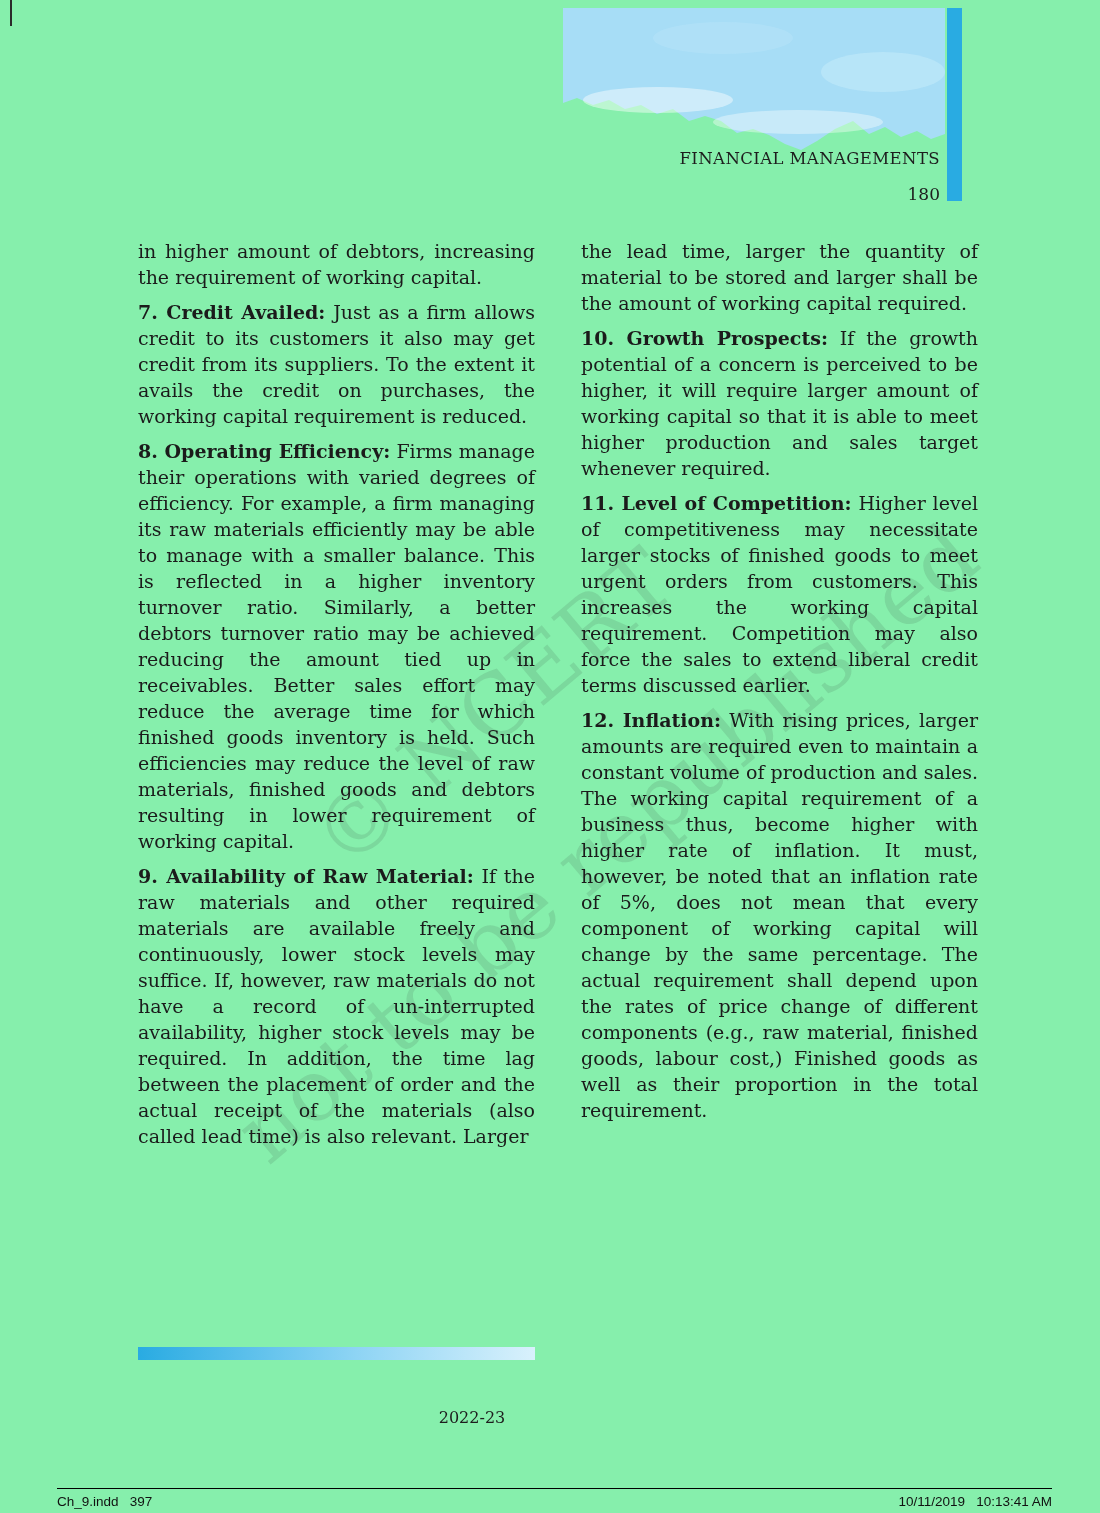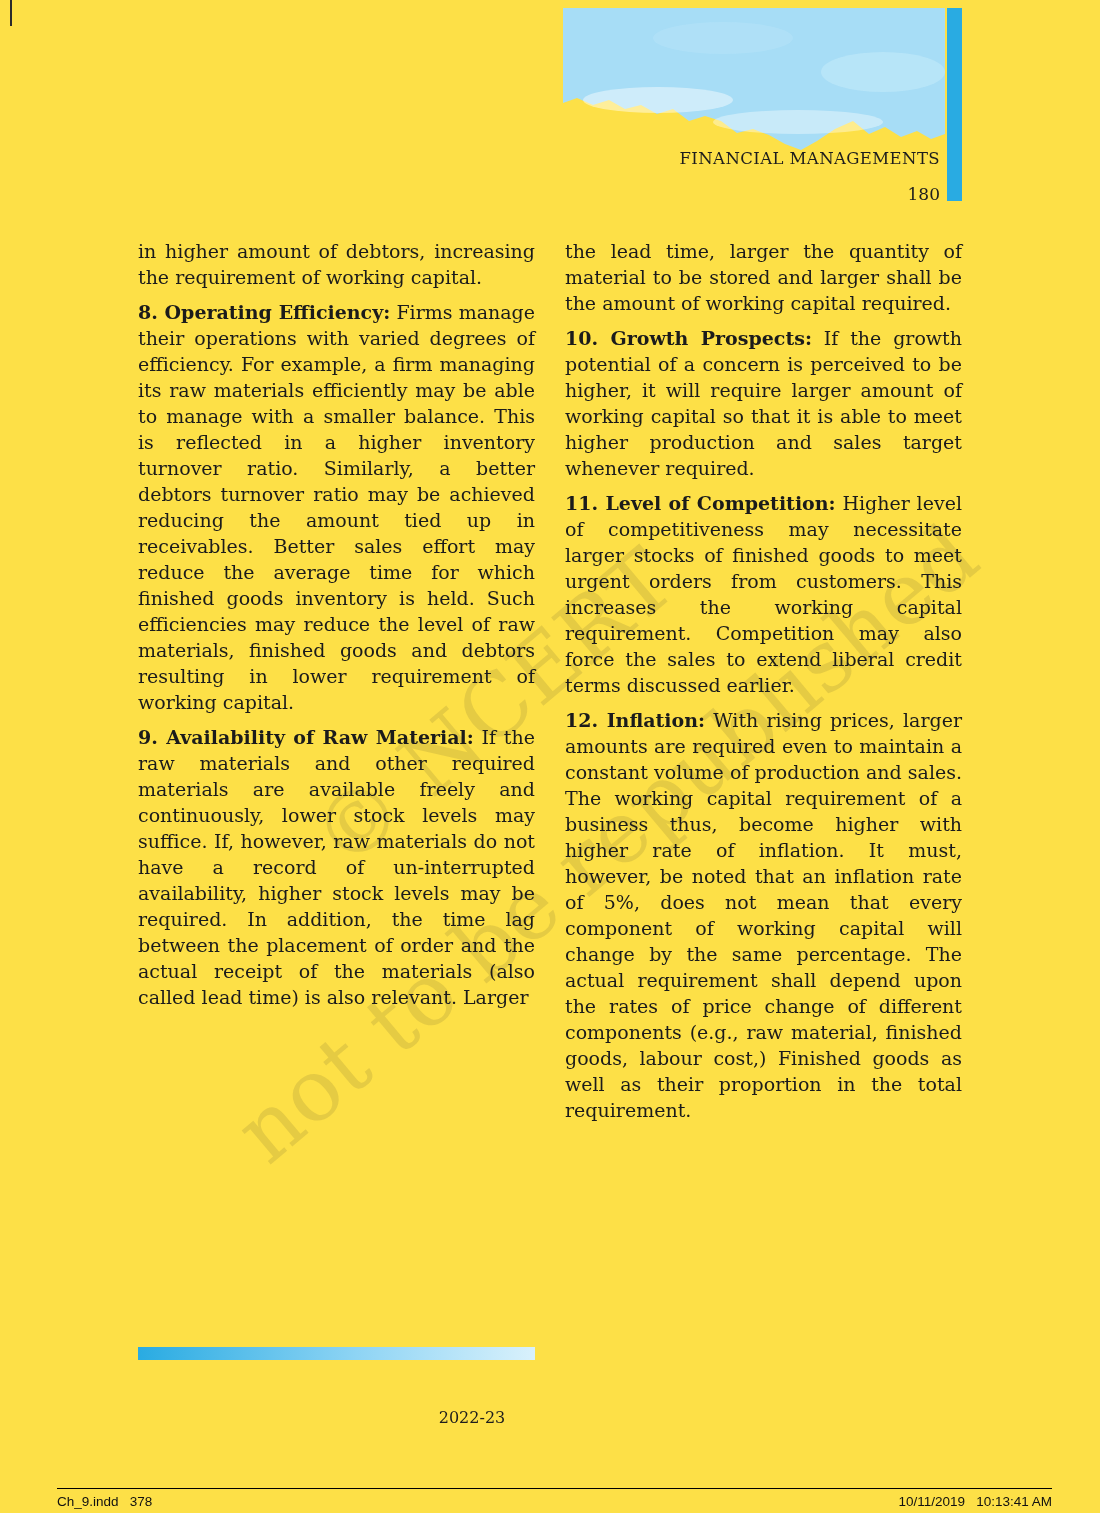--- a/index.html
+++ b/index.html
@@ -1,19 +1,19 @@
 <!DOCTYPE html>
 <html><head>
 <meta charset="utf-8">
 <style>
   html,body{margin:0;padding:0;background:#ffffff;}
   .page{
     position:relative;
     width:1100px;height:1513px;
-    background:#fde047;
+    background:#86efac;
     overflow:hidden;
     font-family:"DejaVu Serif", serif;
     color:#1b1b1b;
   }
   .crop-mark{
     position:absolute;left:10px;top:0;width:2px;height:26px;background:#2b2b2b;
   }
   .header-art{
     position:absolute;left:563px;top:8px;width:382px;height:150px;
   }
@@ -35,21 +35,21 @@
   .watermark-inner{
     position:absolute;left:-550px;top:-230px;width:1100px;
     transform:rotate(-40deg);
     text-align:center;
     font-size:86px;line-height:2.05;
     color:rgba(40,40,40,0.11);
     white-space:nowrap;
   }
   .columns{
     position:absolute;left:138px;top:238px;width:824px;
-    display:flex;gap:30px;
+    display:flex;gap:46px;
   }
   .col{flex:0 0 397px;width:397px;}
   .para{
     margin:0 0 9px 0;
     font-size:19px;line-height:26px;
     text-align:justify;
   }
   .lead{font-weight:700;}
   .gradient-bar{
     position:absolute;left:138px;top:1347px;width:397px;height:13px;
@@ -103,20 +103,24 @@
   </div>
 
   <div class="columns">
 
     <div class="col">
       <p class="para">
         <span class="lead"></span>
         <span>in higher amount of debtors, increasing the requirement of working capital.</span>
       </p>
       <p class="para">
+        <span class="lead">7. Credit Availed:</span>
+        <span>Just as a firm allows credit to its customers it also may get credit from its suppliers. To the extent it avails the credit on purchases, the working capital requirement is reduced.</span>
+      </p>
+      <p class="para">
         <span class="lead">8. Operating Efficiency:</span>
         <span>Firms manage their operations with varied degrees of efficiency. For example, a firm managing its raw materials efficiently may be able to manage with a smaller balance. This is reflected in a higher inventory turnover ratio. Similarly, a better debtors turnover ratio may be achieved reducing the amount tied up in receivables. Better sales effort may reduce the average time for which finished goods inventory is held. Such efficiencies may reduce the level of raw materials, finished goods and debtors resulting in lower requirement of working capital.</span>
       </p>
       <p class="para">
         <span class="lead">9. Availability of Raw Material:</span>
         <span>If the raw materials and other required materials are available freely and continuously, lower stock levels may suffice. If, however, raw materials do not have a record of un-interrupted availability, higher stock levels may be required. In addition, the time lag between the placement of order and the actual receipt of the materials (also called lead time) is also relevant. Larger</span>
       </p>
     </div>
 
     <div class="col">
@@ -140,17 +144,17 @@
 
   </div>
 
   <div class="gradient-bar"></div>
 
   <div class="edition-year">2022-23</div>
 
   <div class="footer-rule"></div>
 
   <div class="footer">
-    <span>Ch_9.indd   378</span>
+    <span>Ch_9.indd   397</span>
     <span>10/11/2019   10:13:41 AM</span>
   </div>
 
 </div>
 
 </body></html>

